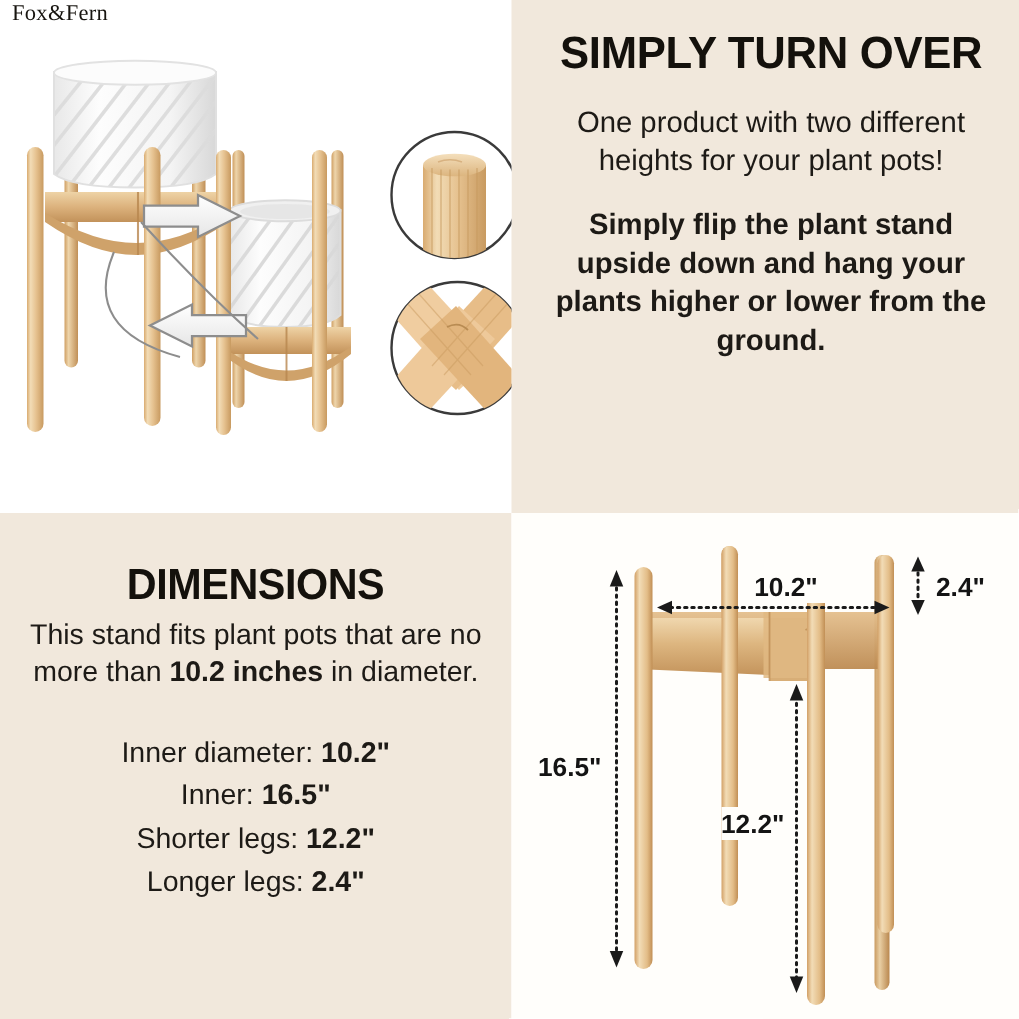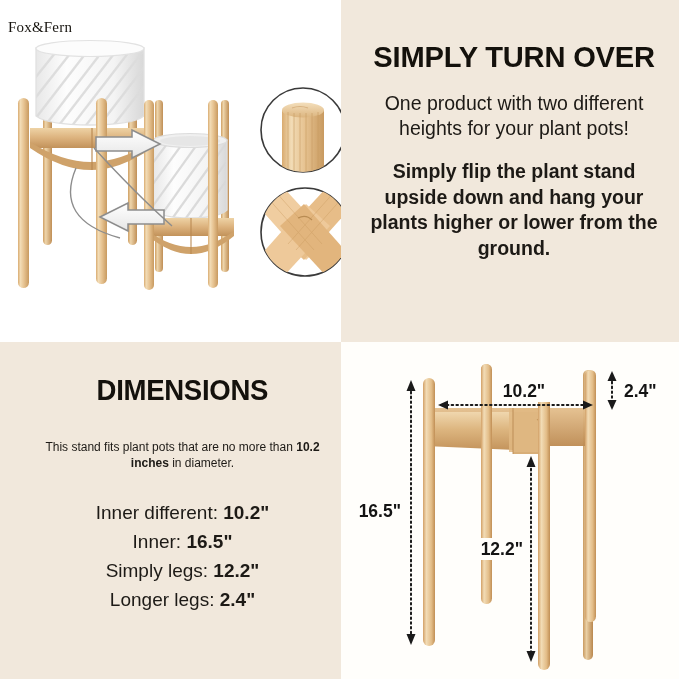--- a/index.html
+++ b/index.html
@@ -8,41 +8,41 @@
   .canvas{position:relative;width:679px;height:679px;background:#ffffff;}
 
   
   .q{position:absolute;box-sizing:border-box;}
   #q-tl{left:0;top:0;width:341px;height:342px;background:#ffffff;}
   #q-tr{left:341px;top:0;width:338px;height:342px;background:#f1e8dc;}
   #q-bl{left:0;top:342px;width:341px;height:337px;background:#f1e8dc;}
   #q-br{left:341px;top:342px;width:338px;height:337px;background:#fffefb;}
 
   
-  #logo{position:absolute;left:8px;top:19px;font-family:"Liberation Serif","DejaVu Serif",serif;
+  #logo{position:absolute;left:8px;top:1px;font-family:"Liberation Serif","DejaVu Serif",serif;
         font-size:15px;color:#17140f;letter-spacing:.2px;white-space:nowrap;}
 
   
   #tr-wrap{position:absolute;left:349px;top:0;width:330px;height:324px;
            display:flex;flex-direction:column;align-items:center;justify-content:flex-start;
-           padding-top:41px;box-sizing:border-box;}
+           padding-top:20px;box-sizing:border-box;}
   #headline{font-size:30px;font-weight:bold;color:#14110c;letter-spacing:-.2px;
             text-align:center;line-height:1.05;white-space:nowrap;
             transform:scaleX(.97);transform-origin:center;}
   .para{margin-top:18px;width:296px;text-align:center;font-size:19.5px;line-height:1.32;
         color:#1d1a16;}
   #para2{margin-top:17px;font-weight:bold;}
 
   
-  #bl-wrap{position:absolute;left:12px;top:342px;width:341px;height:337px;
+  #bl-wrap{position:absolute;left:0;top:342px;width:341px;height:337px;
            display:flex;flex-direction:column;align-items:center;
            padding-top:32px;box-sizing:border-box;}
   #dim-title{font-size:29px;font-weight:bold;color:#14110c;letter-spacing:-.3px;
              transform:scaleX(.95);transform-origin:center;}
-  #dim-intro{margin-top:33px;width:312px;text-align:center;font-size:12px;line-height:1.33;
+  #dim-intro{margin-top:4px;width:312px;text-align:center;font-size:19px;line-height:1.33;
              color:#1d1a16;}
   #dim-intro b{font-weight:bold;}
   #spec-list{margin-top:27px;width:320px;text-align:center;font-size:19px;line-height:1.52;
              color:#1d1a16;}
   #spec-list b{font-weight:bold;}
 
   
   #photo{position:absolute;left:0;top:0;width:341px;height:342px;}
 
   
@@ -209,27 +209,27 @@
     <div class="para" id="para2">Simply flip the plant stand upside down and hang your plants higher or lower from the ground.</div>
   </div>
 
   <div id="bl-wrap">
     <div id="dim-title">DIMENSIONS</div>
     <div id="dim-intro">
       <span>This stand fits plant pots that are no more than </span><b>10.2 inches</b><span> in diameter.</span>
     </div>
     <div id="spec-list">
       <div>
-        <span>Inner different: </span><b>10.2"</b>
+        <span>Inner diameter: </span><b>10.2"</b>
       </div>
       <div>
         <span>Inner: </span><b>16.5"</b>
       </div>
       <div>
-        <span>Simply legs: </span><b>12.2"</b>
+        <span>Shorter legs: </span><b>12.2"</b>
       </div>
       <div>
         <span>Longer legs: </span><b>2.4"</b>
       </div>
     </div>
   </div>
 
   <svg id="diagram" viewBox="0 0 338 337">
     <defs>
       <linearGradient id="dL" x1="0" y1="0" x2="1" y2="0">

